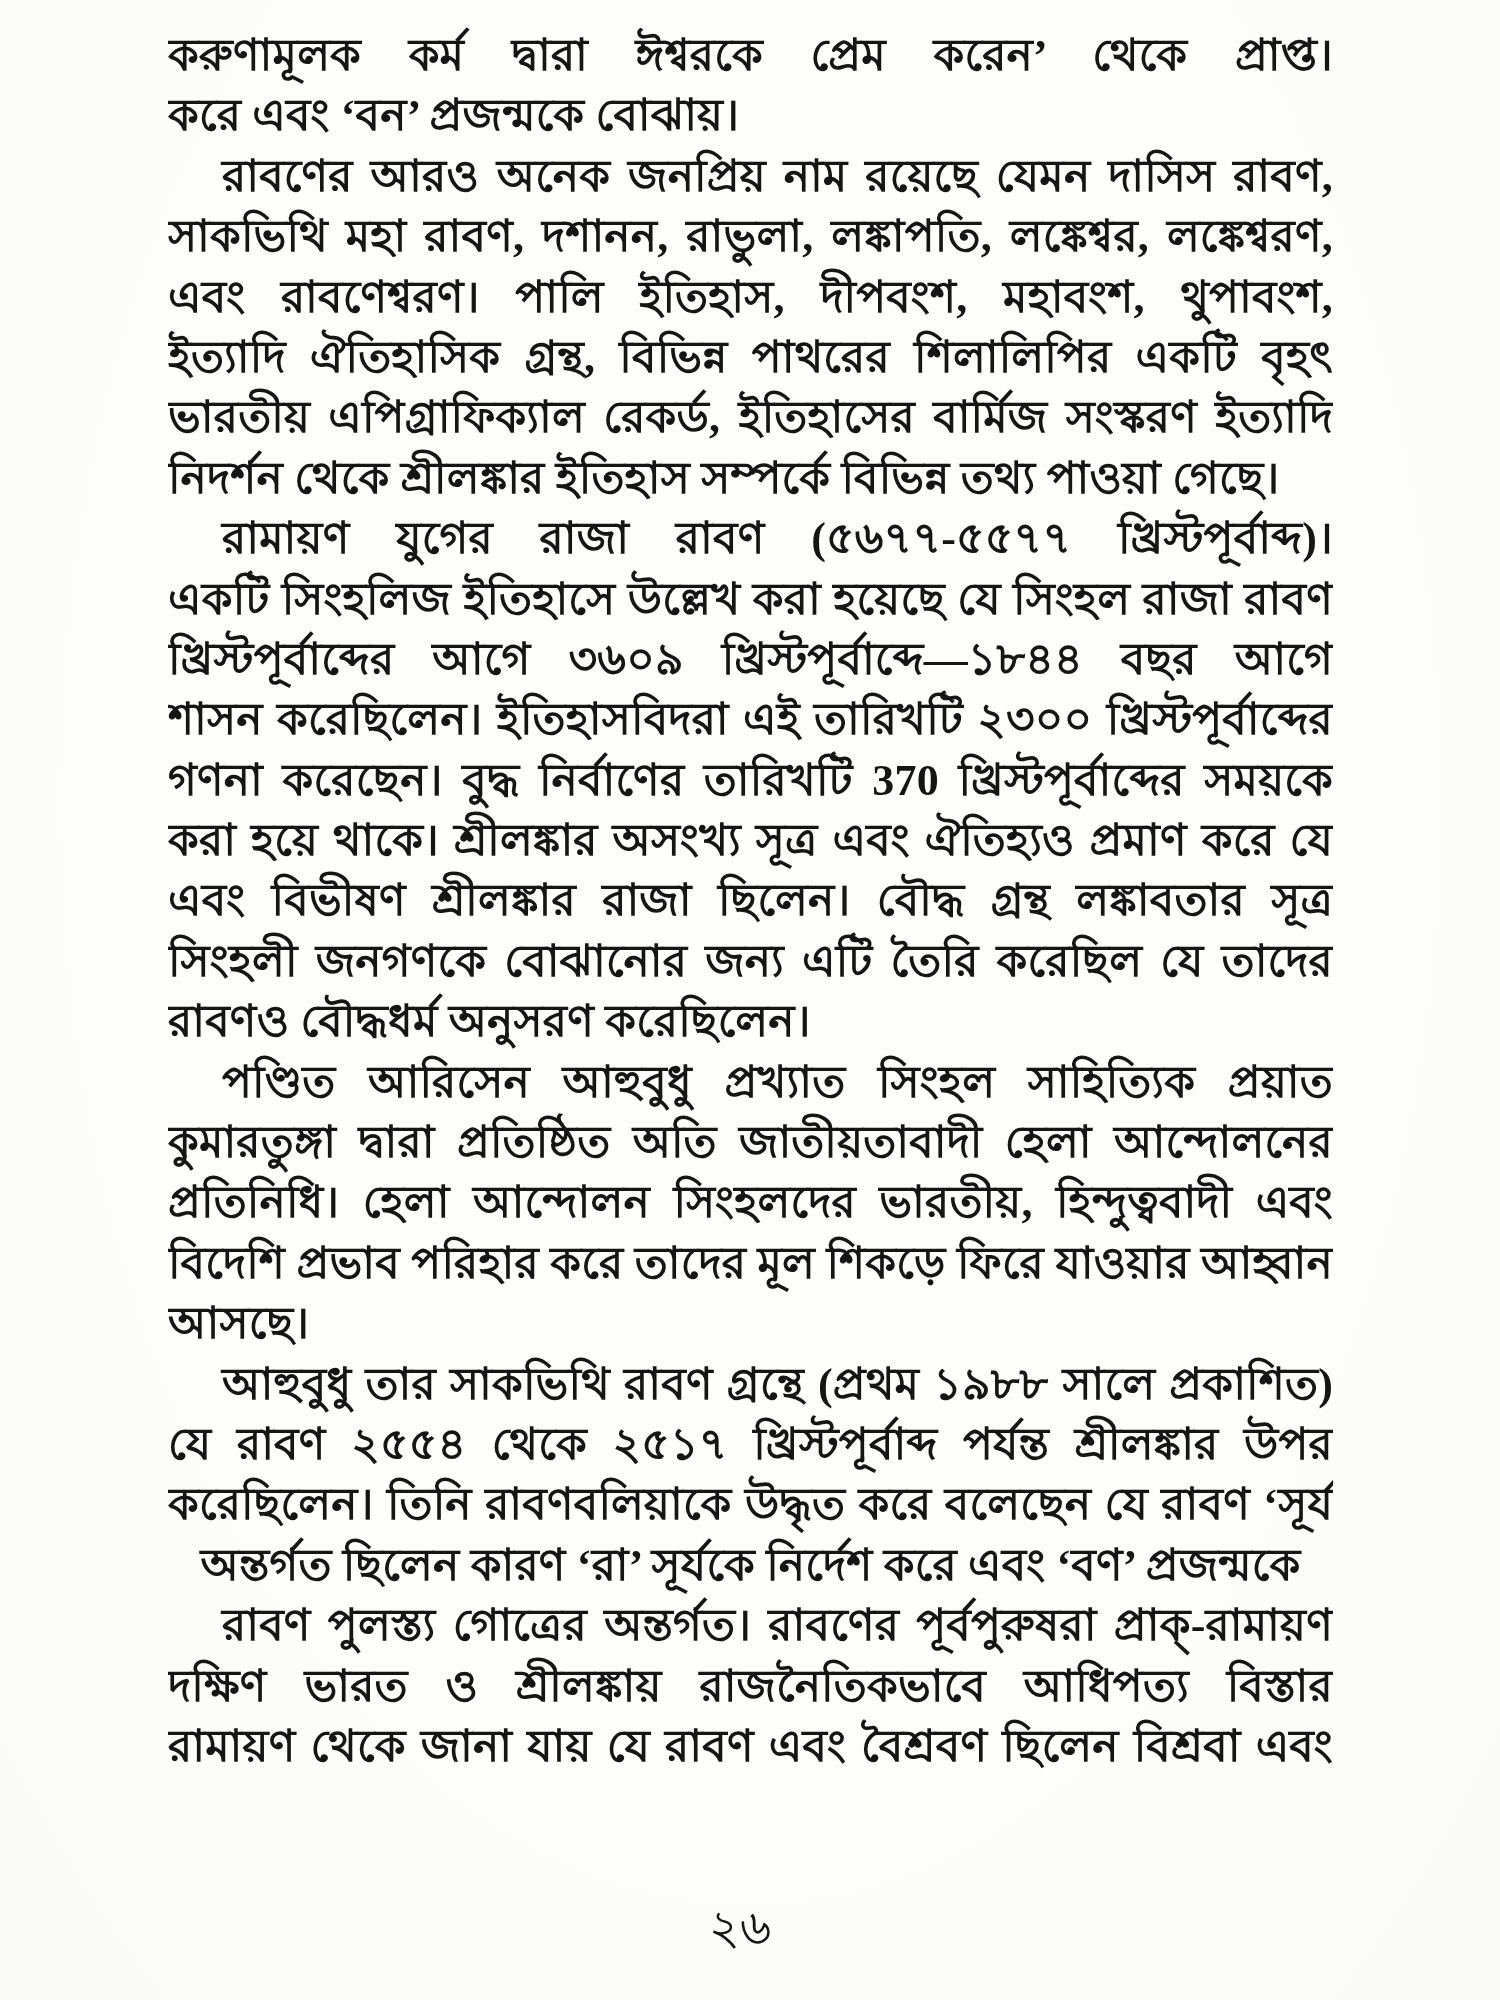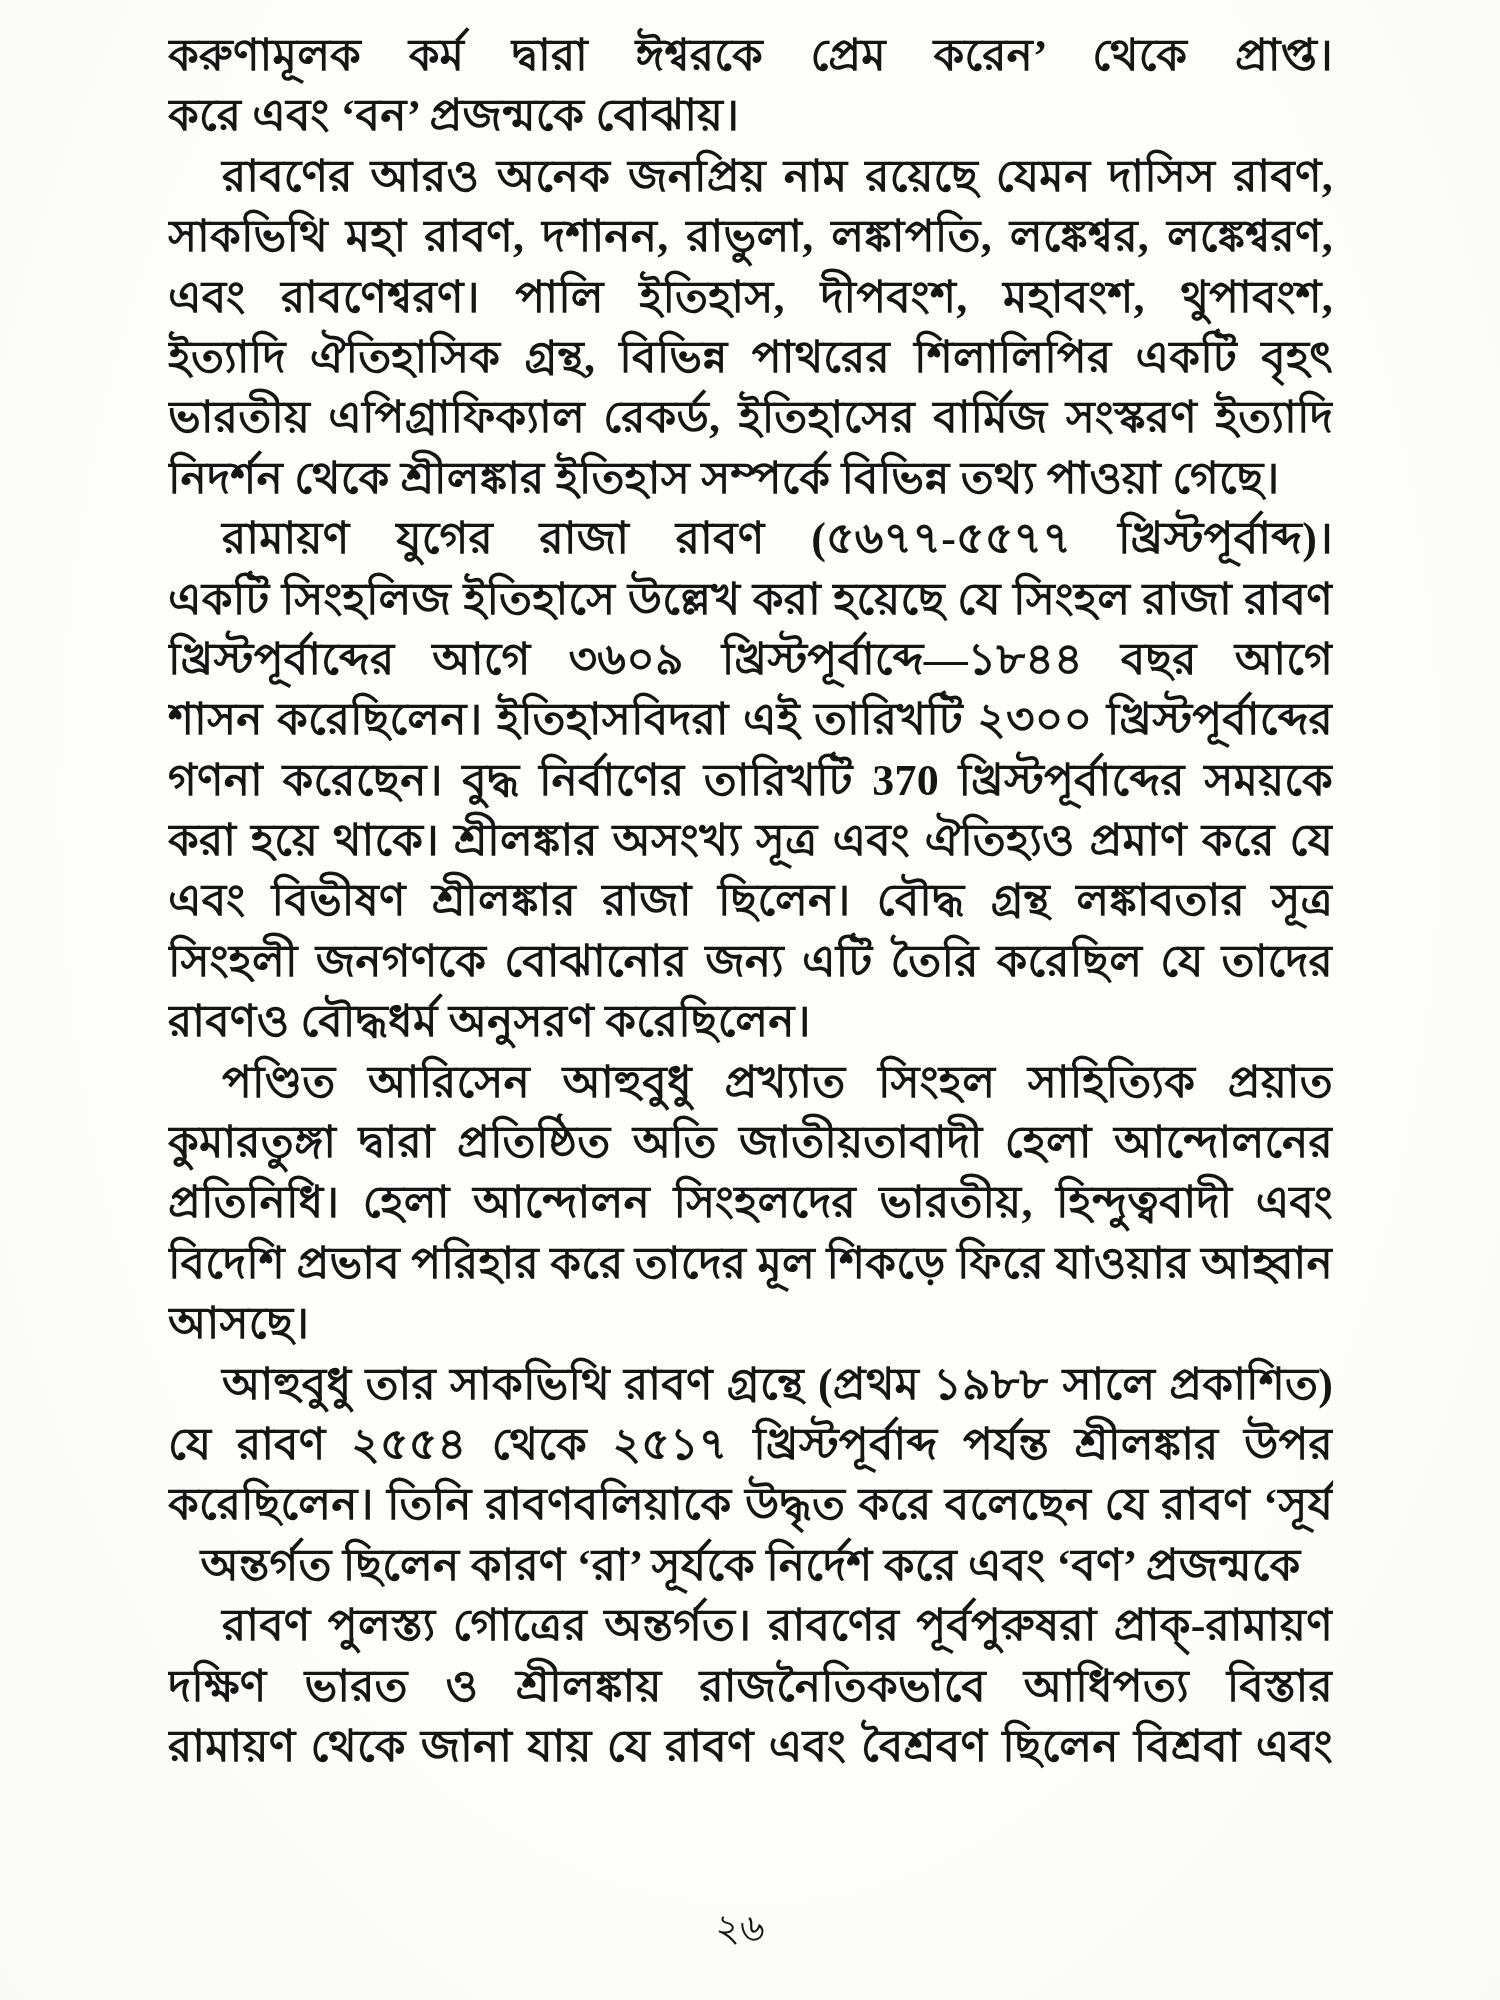--- a/index.html
+++ b/index.html
@@ -51,21 +51,21 @@
   }
   .line.indent {
     text-indent: 54px;
   }
   .page-number {
     position: absolute;
     left: 0;
     top: 1898px;
     width: 1480px;
     text-align: center;
-    font-size: 38px;
+    font-size: 48px;
     line-height: 60px;
     color: #151515;
   }
 </style>
 </head>
 <body>
 
 <div class="scan-page">
   <div class="text-block">
 

